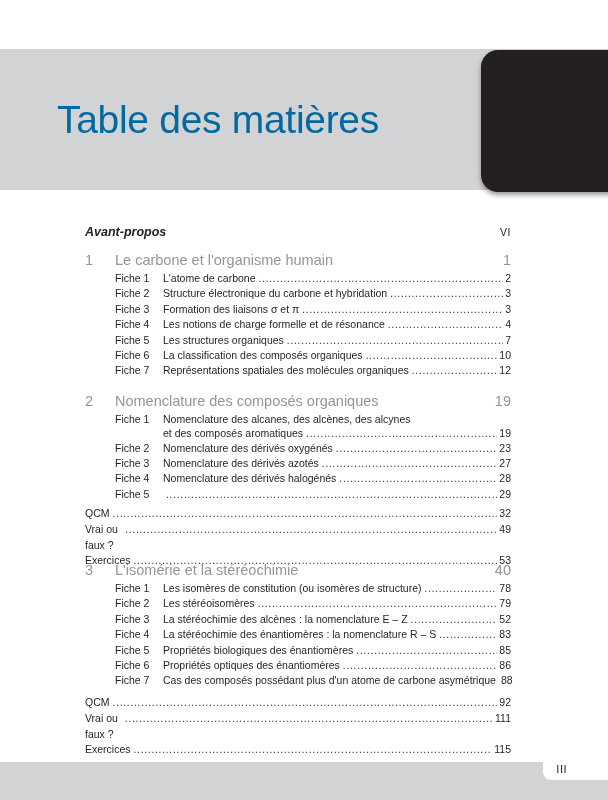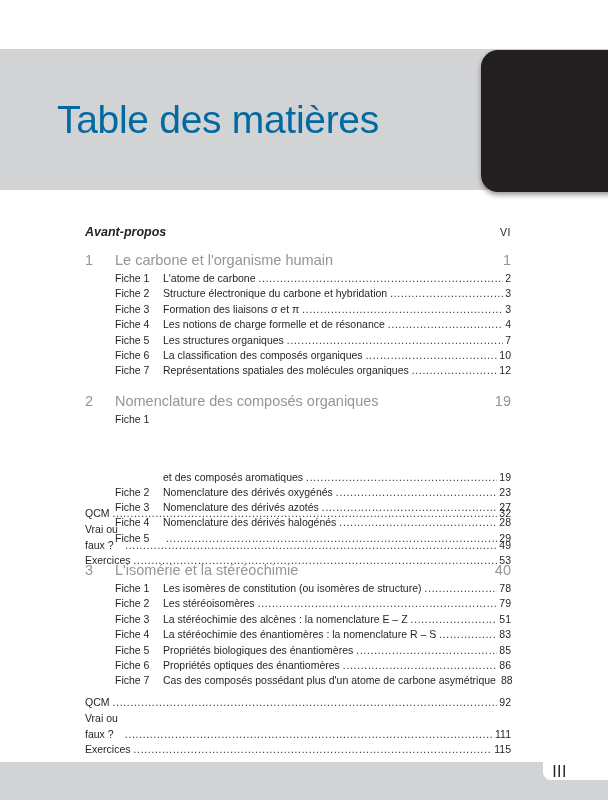--- a/index.html
+++ b/index.html
@@ -45,26 +45,26 @@
     display:flex; align-items:baseline;
     font-size:14.5px; line-height:17px; color:#939598; margin-bottom:2px;
   }
   .chap-num { flex:none; width:30px; }
   .chap-title { flex:1 1 auto; }
 
   .f-row {
     display:flex; align-items:center;
     font-size:10.5px; line-height:15.4px; padding-left:30px;
   }
-  .f-row.wrap2 { line-height:13.2px;margin-top:44px; }
+  .f-row.wrap2 { line-height:13.2px; }
   .f-label { flex:none; width:48px; }
   .f-title { flex:0 1 auto; white-space:nowrap; }
 
   .end-row {
-    display:flex; align-items:flex-end;
+    display:flex; align-items:flex-start;
     font-size:10.5px; line-height:15.8px;
   }
 
   .dots {
     flex:1 1 auto; overflow:hidden; white-space:nowrap;
     margin:0 2px 0 3px; font-size:10px; letter-spacing:0.8px;
   }
   .dots::after {
     content:"....................................................................................................................................................................................";
   }
@@ -74,21 +74,21 @@
   .footer-band {
     position:absolute; top:762px; left:0; width:608px; height:38px;
     background:#d2d3d5;
   }
   .footer-notch {
     position:absolute; top:762px; right:0; width:65px; height:18px;
     background:#ffffff; border-bottom-left-radius:8px;
   }
   .folio {
     position:absolute; top:763px; right:41px;
-    font-size:16px; letter-spacing:0.5px; color:#231f20;
+    font-size:11px; letter-spacing:0.5px; color:#231f20;
   }
 </style>
 </head>
 <body>
 
 <div class="page">
 
   <div class="header-band"></div>
   <div class="black-tab"></div>
   <div class="page-title">Table des matières</div>
@@ -152,20 +152,21 @@
   </div>
 
   <div class="toc-sec" id="sec-ch2">
     <div class="chap-head">
       <span class="chap-num">2</span>
       <span class="chap-title">Nomenclature des composés organiques</span>
       <span class="pg">19</span>
     </div>
     <div class="f-row">
       <span class="f-label">Fiche 1</span>
+      <span class="f-title">Nomenclature des alcanes, des alcènes, des alcynes</span>
     </div>
     <div class="f-row wrap2">
       <span class="f-label"></span>
       <span class="f-title">et des composés aromatiques</span>
       <span class="dots"></span>
       <span class="pg">19</span>
     </div>
     <div class="f-row">
       <span class="f-label">Fiche 2</span>
       <span class="f-title">Nomenclature des dérivés oxygénés</span>
@@ -224,21 +225,21 @@
     <div class="f-row">
       <span class="f-label">Fiche 2</span>
       <span class="f-title">Les stéréoisomères</span>
       <span class="dots"></span>
       <span class="pg">79</span>
     </div>
     <div class="f-row">
       <span class="f-label">Fiche 3</span>
       <span class="f-title">La stéréochimie des alcènes : la nomenclature E – Z</span>
       <span class="dots"></span>
-      <span class="pg">51</span>
+      <span class="pg">52</span>
     </div>
     <div class="f-row">
       <span class="f-label">Fiche 4</span>
       <span class="f-title">La stéréochimie des énantiomères : la nomenclature R – S</span>
       <span class="dots"></span>
       <span class="pg">83</span>
     </div>
     <div class="f-row">
       <span class="f-label">Fiche 5</span>
       <span class="f-title">Propriétés biologiques des énantiomères</span>

